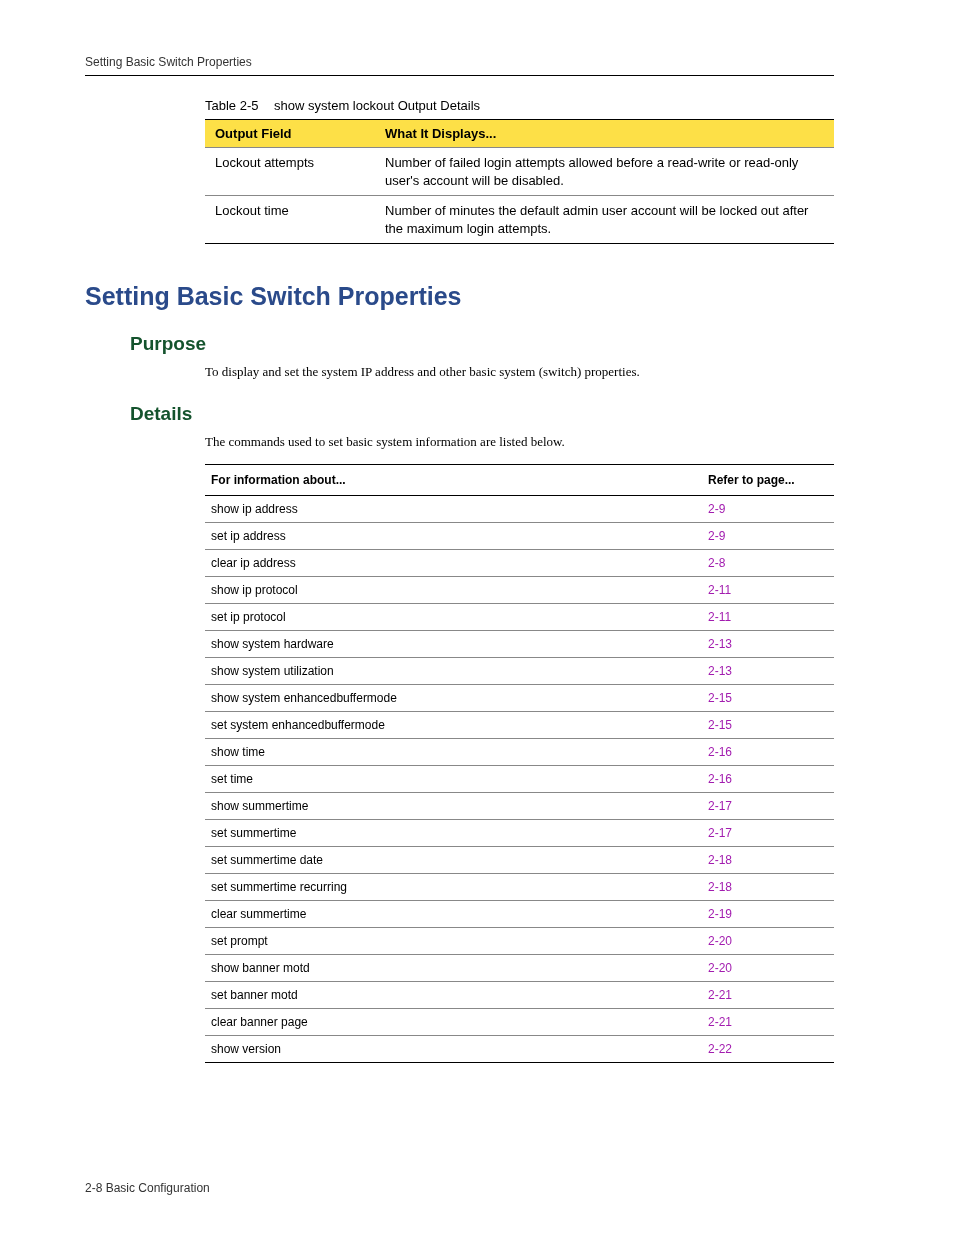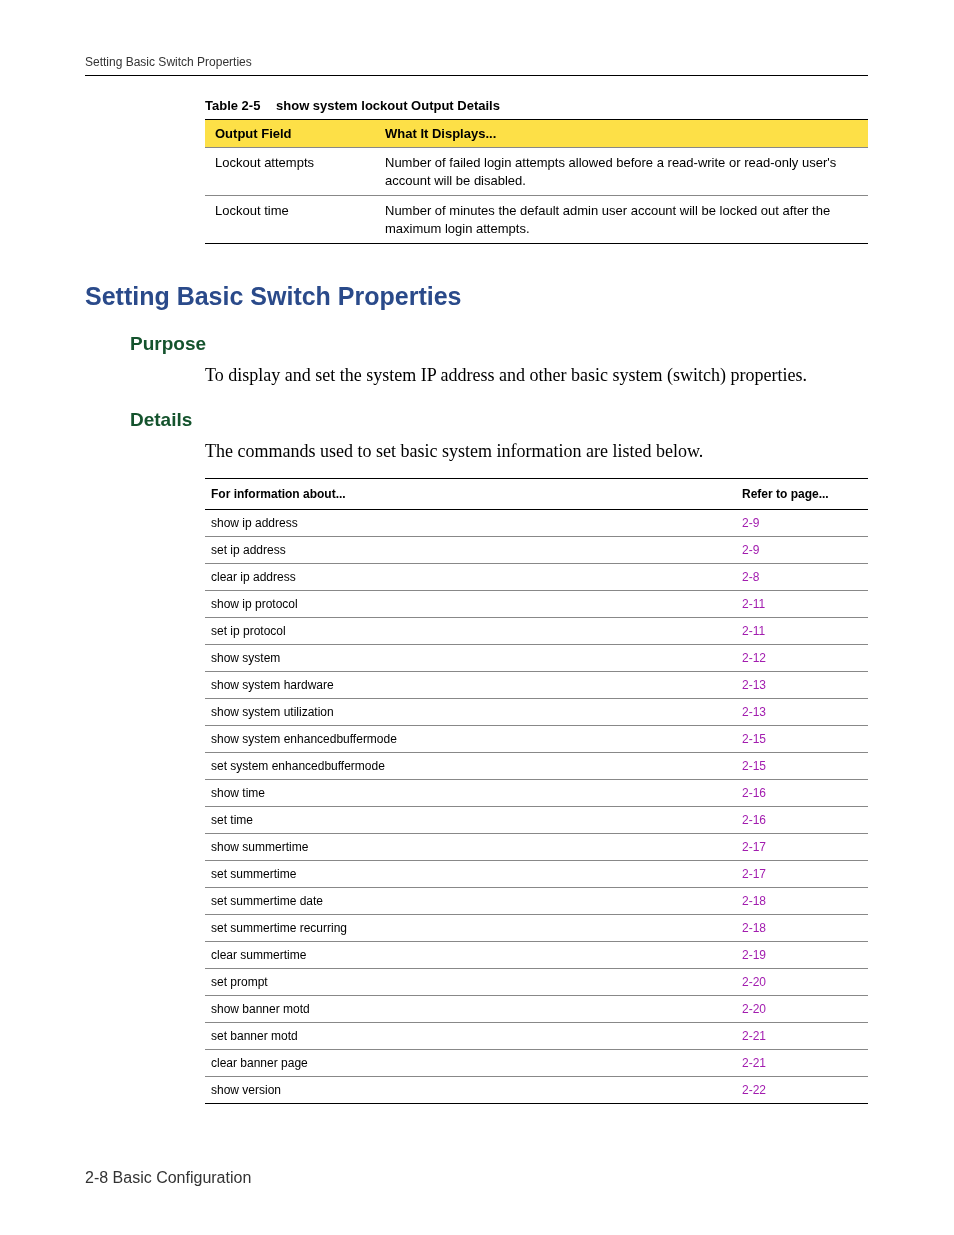--- a/index.html
+++ b/index.html
@@ -6,35 +6,35 @@
     margin: 0;
     padding: 0;
     font-family: "Times New Roman", Georgia, serif;
     background: #fff;
     color: #000;
   }
   .page {
     width: 954px;
     min-height: 1235px;
     box-sizing: border-box;
-    padding: 55px 86px 40px 85px;
+    padding: 55px 120px 40px 85px;
     position: relative;
   }
   .running-head {
     font-family: Arial, Helvetica, sans-serif;
     font-size: 12px;
     color: #333;
     padding-bottom: 6px;
     border-bottom: 1.5px solid #000;
     margin-bottom: 22px;
   }
   .tbl-caption {
     font-family: Arial, Helvetica, sans-serif;
     font-size: 13px;
-    font-weight: bold;
+    font-weight: normal;
     margin: 0 0 6px 0;
     padding-left: 120px;
   }
   .tbl-caption .cap-num { display:inline-block; margin-right: 12px; }
   table.output-table {
     width: calc(100% - 120px);
     margin-left: 120px;
     border-collapse: collapse;
     font-family: Arial, Helvetica, sans-serif;
     font-size: 13px;
@@ -66,21 +66,21 @@
   }
   h2.sub {
     font-family: Arial, Helvetica, sans-serif;
     font-weight: bold;
     color: #14532d;
     font-size: 19px;
     margin: 22px 0 8px 45px;
   }
   p.body {
     font-family: Georgia, "Times New Roman", serif;
-    font-size: 18px;
+    font-size: 13px;
     margin: 6px 0 14px 120px;
     line-height: 1.35;
   }
 
   table.index-table {
     width: calc(100% - 120px);
     margin-left: 120px;
     border-collapse: collapse;
     font-family: Arial, Helvetica, sans-serif;
     font-size: 12px;
@@ -100,24 +100,24 @@
   }
   table.index-table td {
     padding: 6px 6px;
     border-bottom: 1px solid #888;
   }
   table.index-table tr:last-child td { border-bottom: none; }
   .page-link { color: #a21caf; }
 
   .footer {
     position: absolute;
-    bottom: 48px;
+    bottom: 40px;
     left: 85px;
     font-family: Arial, Helvetica, sans-serif;
-    font-size: 16px;
+    font-size: 12px;
     color: #333;
   }
 </style>
 </head>
 <body>
 
 <div class="page">
 
   <div class="running-head">Setting Basic Switch Properties</div>
 
@@ -175,24 +175,20 @@
         </tr>
         <tr>
           <td>show ip protocol</td>
           <td class="page-col"><span class="page-link">2-11</span></td>
         </tr>
         <tr>
           <td>set ip protocol</td>
           <td class="page-col"><span class="page-link">2-11</span></td>
         </tr>
         <tr>
-          <td>show system</td>
-          <td class="page-col"><span class="page-link">2-12</span></td>
-        </tr>
-        <tr>
           <td>show system hardware</td>
           <td class="page-col"><span class="page-link">2-13</span></td>
         </tr>
         <tr>
           <td>show system utilization</td>
           <td class="page-col"><span class="page-link">2-13</span></td>
         </tr>
         <tr>
           <td>show system enhancedbuffermode</td>
           <td class="page-col"><span class="page-link">2-15</span></td>

